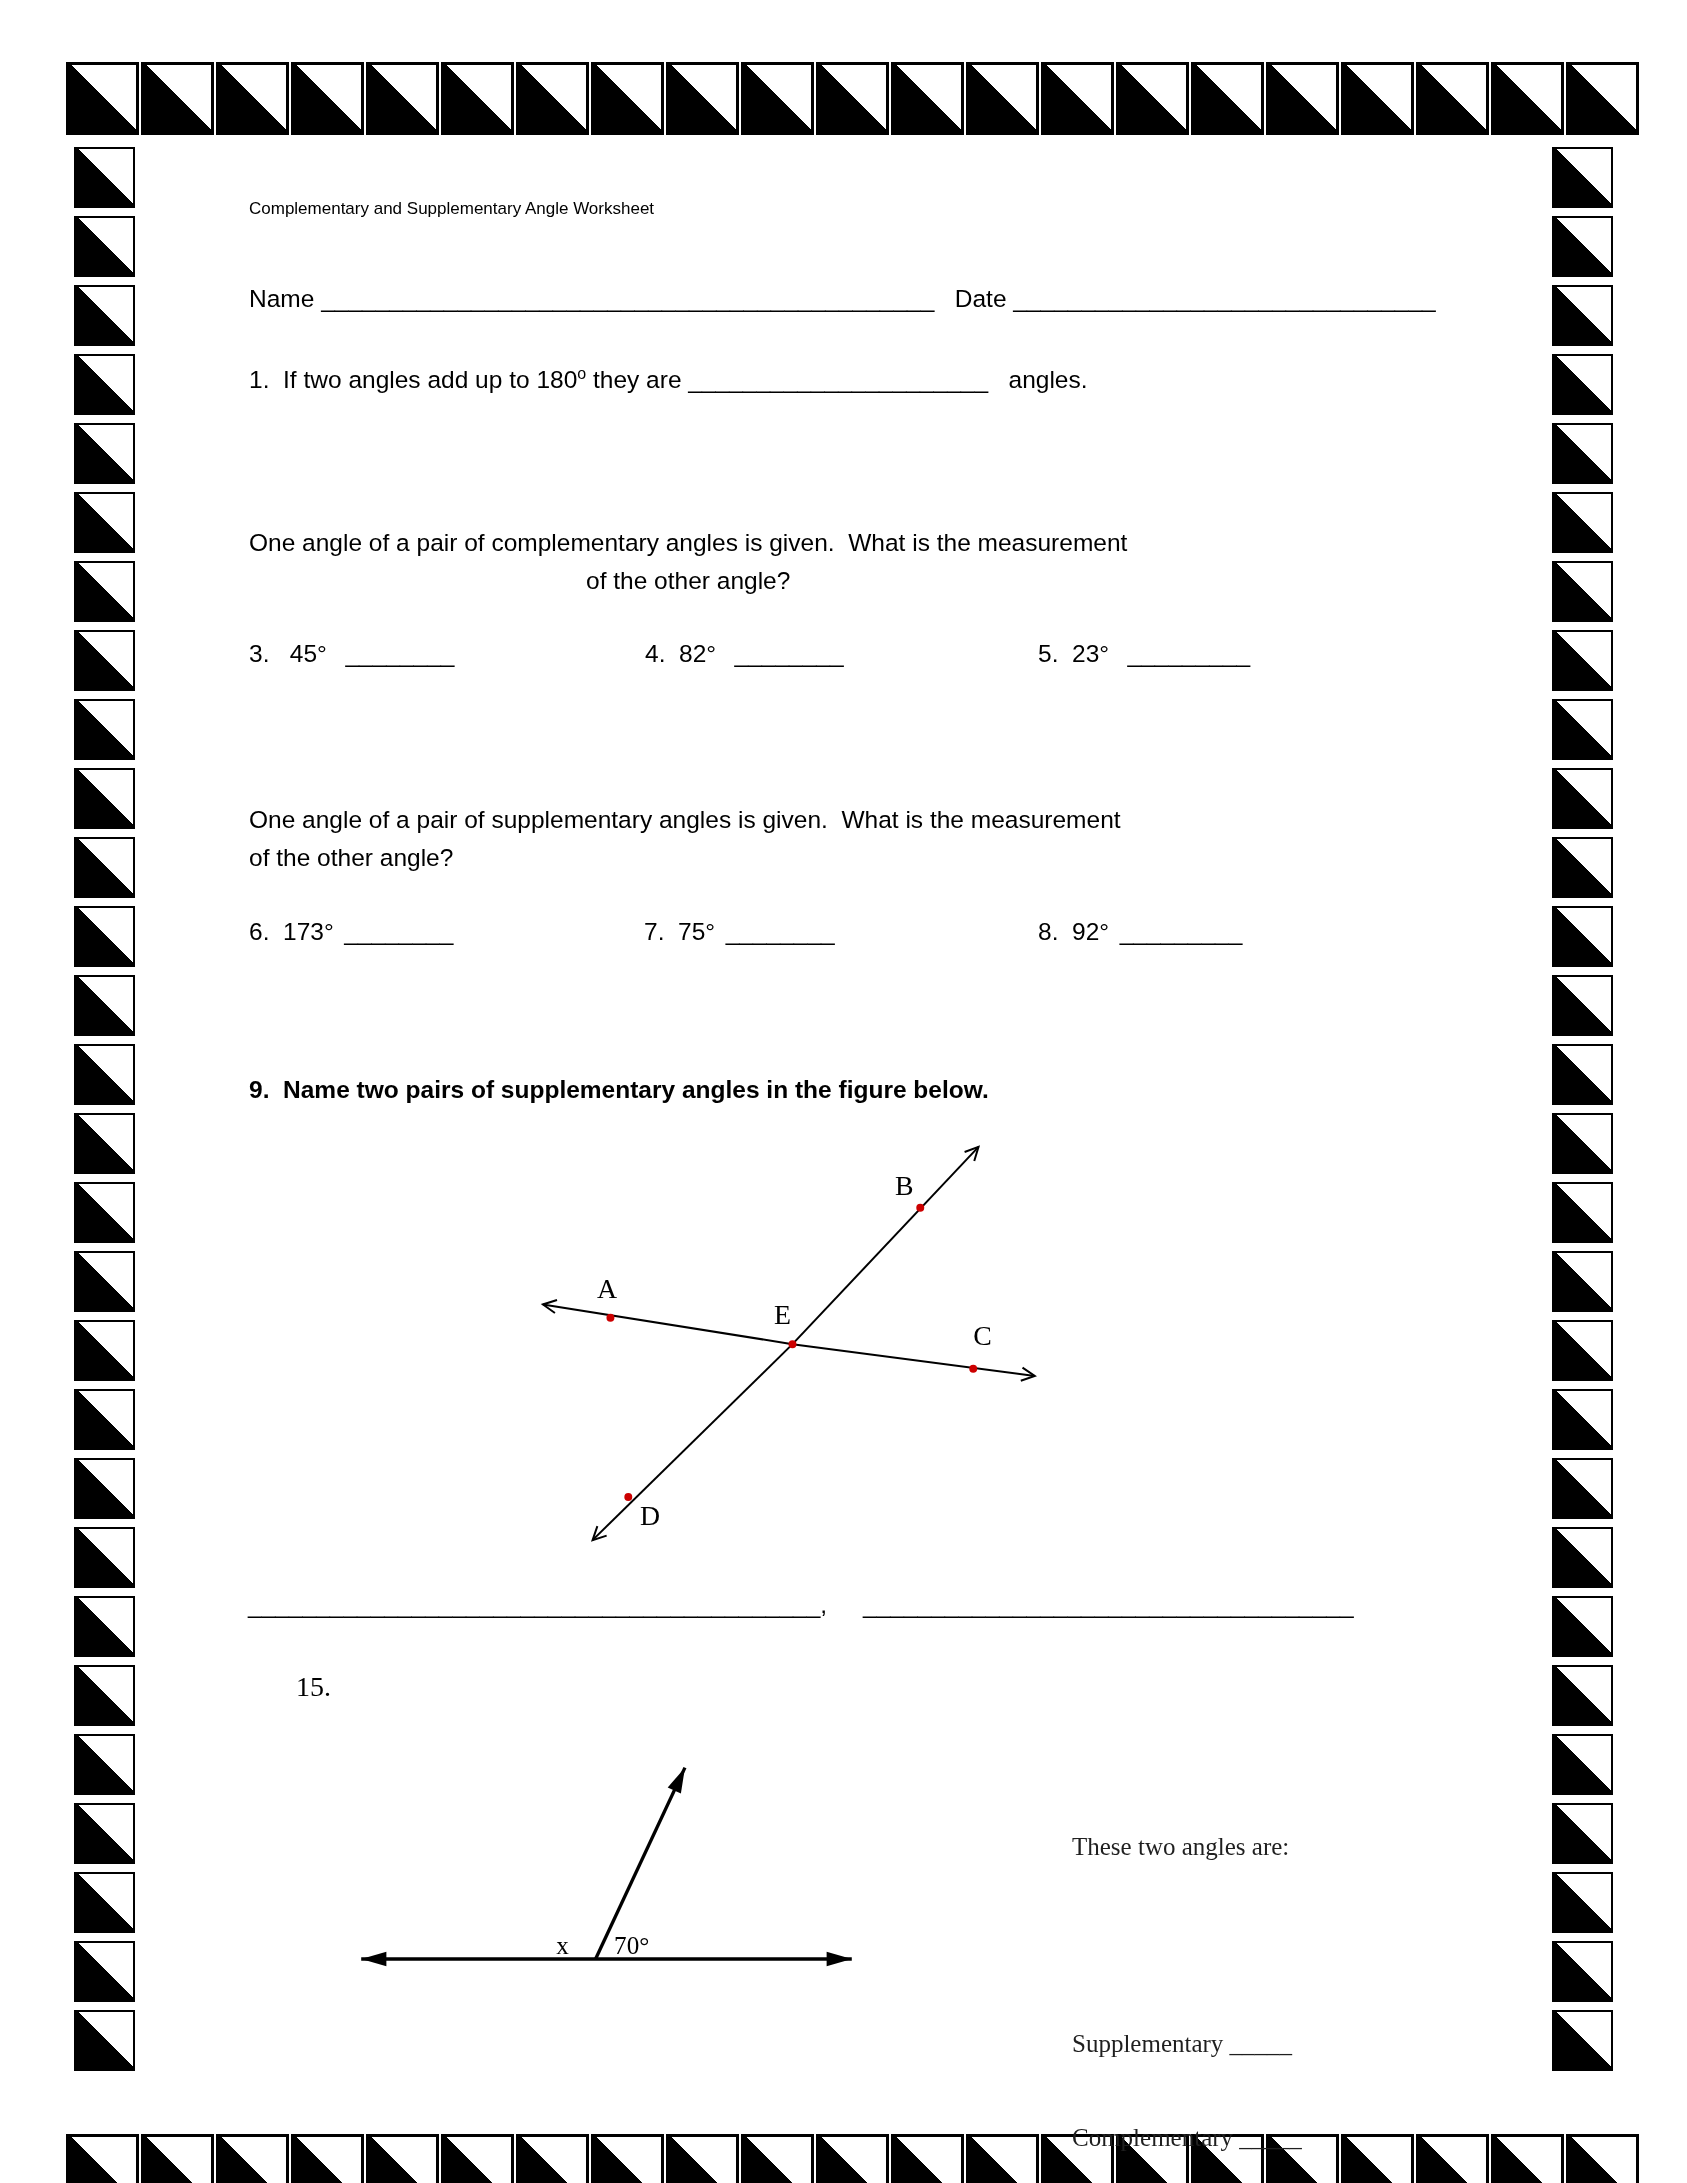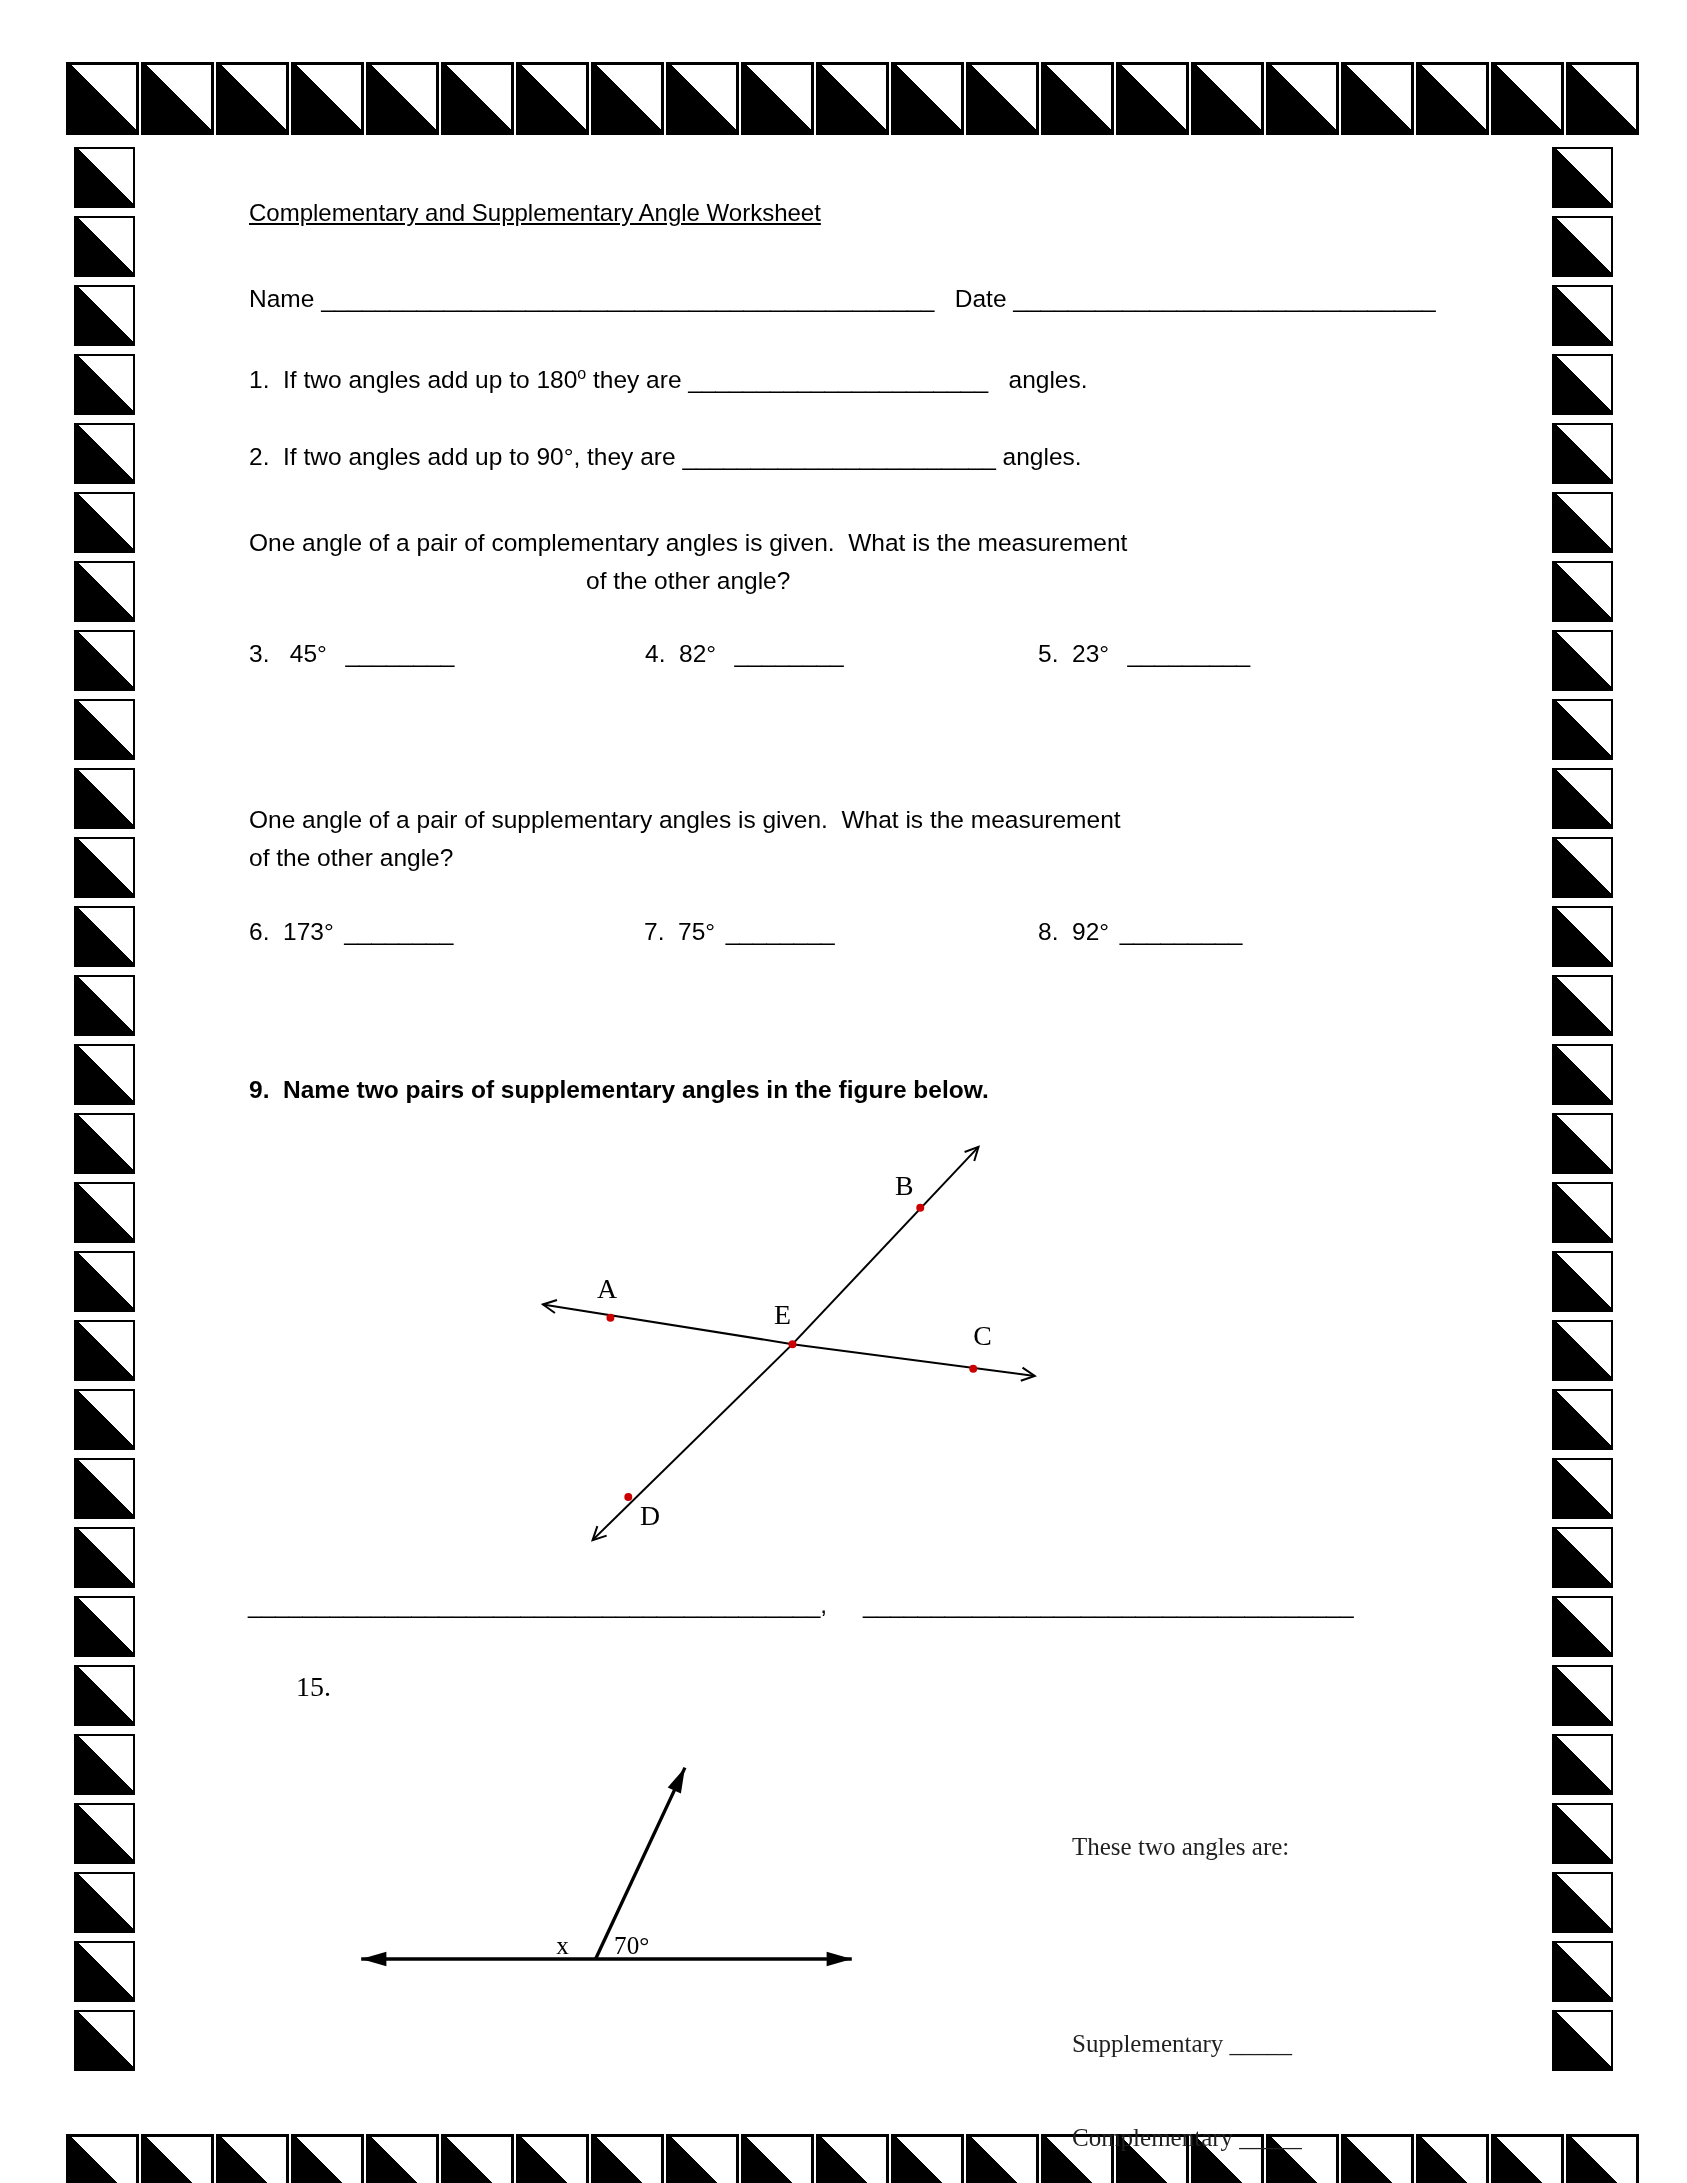--- a/index.html
+++ b/index.html
@@ -12,21 +12,21 @@
   .border-bottom{top:2134px;}
   .border-left,.border-right{position:absolute;top:147px;display:flex;flex-direction:column;gap:8px;}
   .border-left{left:74px;}
   .border-right{left:1552px;}
   .tile{box-sizing:border-box;width:73px;height:73px;border:3.3px solid #000;flex:0 0 auto;
         background:linear-gradient(to bottom left,#fff 0 48%,#000 48%);}
   .border-left .tile,.border-right .tile{width:61px;height:61px;border-width:2.6px;}
 
   
   .t{position:absolute;font-size:24.5px;line-height:1.25;white-space:pre;color:#000;}
-  .title{font-size:24px;text-decoration:underline;}
+  .title{font-size:17px;}
   .para{line-height:38px;}
   .serif{font-family:"Liberation Serif", serif;}
   .row{position:absolute;left:0;width:1504px;height:33px;}
   .cell{position:absolute;white-space:pre;font-size:24.5px;}
   .blank{letter-spacing:0;margin-top:27px;}
   .q10text{position:absolute;left:1072px;top:1777px;font-family:"Liberation Serif",serif;
            font-size:25px;color:#1f1f1f;white-space:pre;}
   .q10text .opt{line-height:38px;}
   .spacer78{height:52px;}
   svg{position:absolute;overflow:visible;}
@@ -143,21 +143,20 @@
       <div class="tile"></div>
       <div class="tile"></div>
     </div>
 
   <div class="t title" style="left:249px;top:198px;">Complementary and Supplementary Angle Worksheet</div>
 
   <div class="t" style="left:249px;top:284px;"><span>Name </span><span class="blank">_____________________________________________</span><span>   Date </span><span class="blank">_______________________________</span></div>
 
   <div class="t" style="left:249px;top:364px;"><span>1.  If two angles add up to 180</span><sup style="font-size:16px;">o</sup><span> they are </span><span class="blank">______________________</span><span>   angles.</span></div>
 
-  <div class="t" style="left:249px;top:442px;"><span>2.  If two angles add up to 90°, they are </span><span class="blank">_______________________</span><span> angles.</span></div>
 
   <div class="t para" style="left:249px;top:524px;text-align:center;"><div>One angle of a pair of complementary angles is given.  What is the measurement</div><div>of the other angle?</div></div>
 
   <div class="row" style="top:640px;">
     <span class="cell" style="left:249px;"><span>3.   45°</span><span class="blank" style="margin-left:18.5px;">________</span></span>
     <span class="cell" style="left:645px;"><span>4.  82°</span><span class="blank" style="margin-left:18.5px;">________</span></span>
     <span class="cell" style="left:1038px;"><span>5.  23°</span><span class="blank" style="margin-left:18.5px;">_________</span></span>
   </div>
 
   <div class="t para" style="left:249px;top:801px;"><div>One angle of a pair of supplementary angles is given.  What is the measurement</div><div>of the other angle?</div></div>

